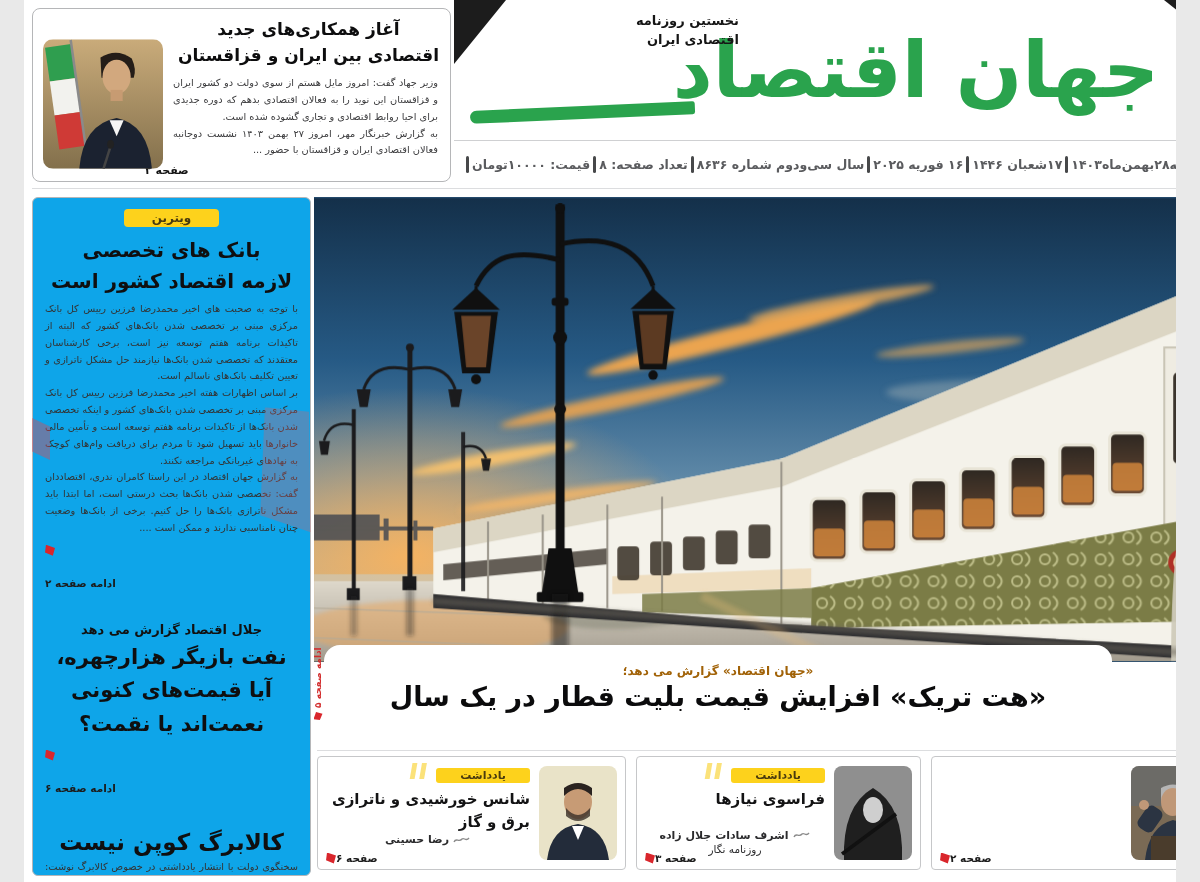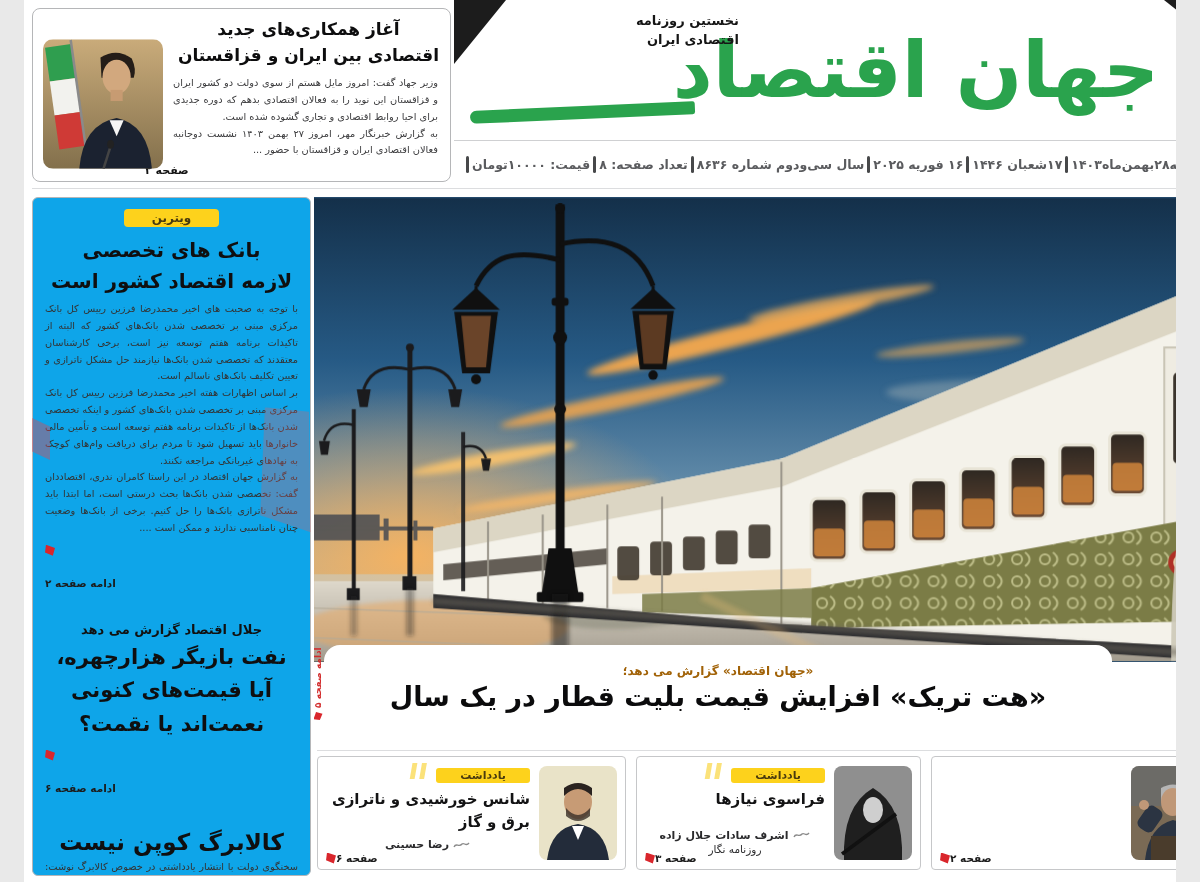--- a/index.html
+++ b/index.html
@@ -58,21 +58,21 @@
   .note-photo{position:absolute;right:8px;top:9px;width:78px;height:94px;border-radius:8px;overflow:hidden;}
   .note-text{position:absolute;left:8px;right:95px;top:4px;bottom:4px;}
   .note-tag-wrap{margin-top:3px;position:relative;}
   .note-tag{display:inline-block;background:#fdd21c;color:#4a3b0e;font-size:11px;font-weight:800;
             padding:1px 24px;border-radius:3px;position:relative;}
   .tag-quote{position:absolute;left:-17px;top:-5px;width:14px;height:16px;background:#fbe27a;
              clip-path:polygon(20% 0,55% 0,35% 100%,0 100%);}
   .tag-quote2{position:absolute;left:-30px;top:-5px;width:14px;height:16px;background:#fbe27a;
               clip-path:polygon(45% 0,80% 0,60% 100%,25% 100%);}
   .note-title{font-size:15px;font-weight:900;line-height:1.5;margin-top:5px;color:#131314;}
-  .note-author{font-size:11px;font-weight:700;text-align:center;margin-top:5px;color:#2b2b2d;
+  .note-author{font-size:11px;font-weight:700;text-align:center;color:#2b2b2d;
                display:flex;justify-content:center;align-items:center;gap:4px;}
   .note-role{font-size:10.5px;text-align:center;color:#2b2b2d;margin-top:1px;}
   .note-page{position:absolute;left:8px;bottom:5px;display:flex;align-items:center;
              font-size:10px;font-weight:800;direction:ltr;color:#1c1c1c;}
 </style>
 </head>
 <body>
 
 <div id="page">
 

